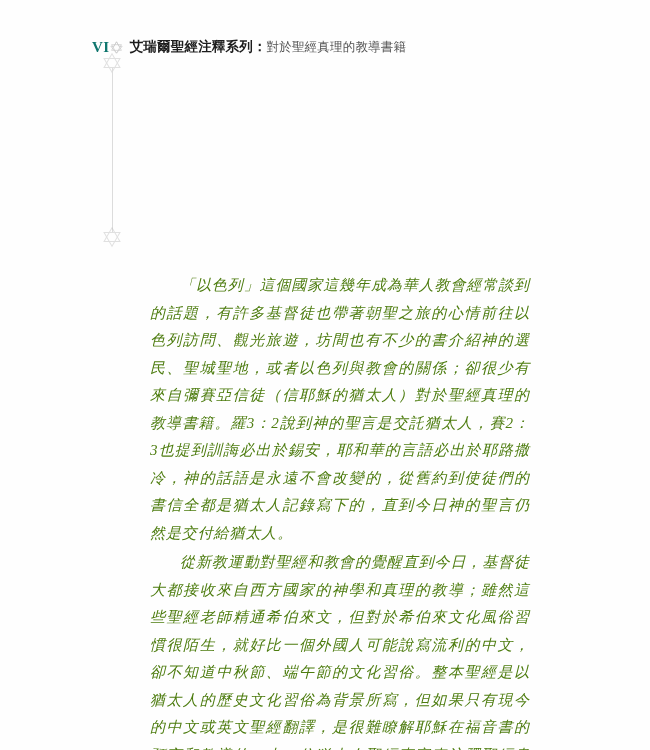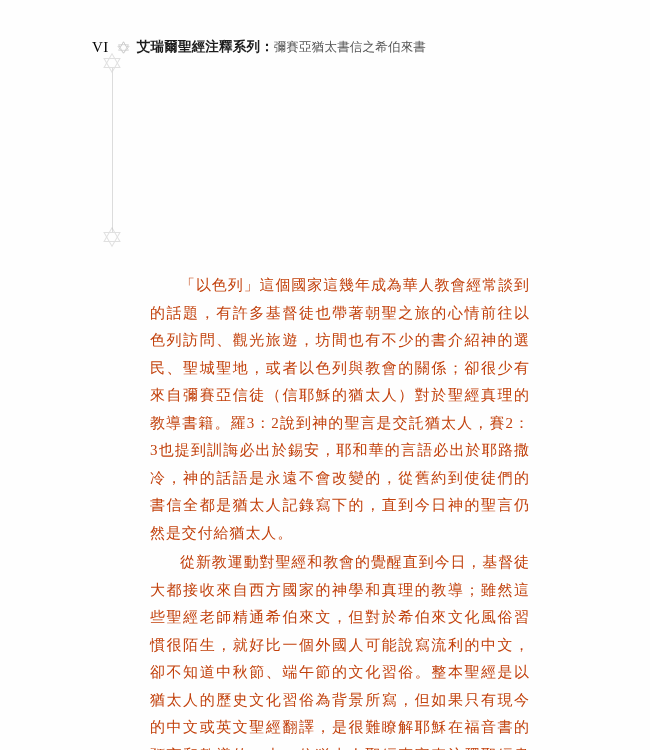--- a/index.html
+++ b/index.html
@@ -29,22 +29,23 @@
     right: 60px;
     height: 22px;
     display: flex;
     align-items: center;
     white-space: nowrap;
   }
   .folio {
     font-family: "Liberation Serif", "DejaVu Serif", serif;
     font-size: 15px;
     letter-spacing: 0.5px;
-    color: #000000;
-    margin-right: 8px;
+    color: #0f766e;
+    margin-right: 0;
+    font-weight: bold;
   }
   .head-star {
     display: inline-block;
     width: 13px;
     height: 13px;
     margin: 0 7px 0 0;
     flex: 0 0 auto;
     opacity: 0.55;
   }
   .head-star svg { display: block; }
@@ -127,46 +128,47 @@
   .body-copy {
     position: absolute;
     top: 272px;
     left: 150px;
     right: 120px;
     width: 380px;
   }
   .body-copy p {
     font-family: "Liberation Serif", "DejaVu Serif", serif;
     font-size: 15px;
-    color: #c2410c;
+    color: #4d7c0f;
     line-height: 27.5px;
     letter-spacing: 0.9px;
     margin: 0 0 2px 0;
     text-align: justify;
     text-justify: inter-ideograph;
     text-indent: 2em;
+    font-style: italic;
   }
 </style>
 </head>
 <body>
 
 <div class="page">
 
   <div class="running-head">
     <span class="folio">VI</span>
     <span class="head-star">
       <svg viewBox="0 0 24 24" width="13" height="13" aria-hidden="true">
         <polygon points="12,1.5 16.8,9.75 22.5,9.75 12,22.5 1.5,9.75 7.2,9.75" fill="none" stroke="#9a9a9a" stroke-width="1.2"></polygon>
         <polygon points="12,1.5 21.1,17.2 2.9,17.2" fill="none" stroke="#9a9a9a" stroke-width="1.2"></polygon>
         <polygon points="12,22.5 2.9,6.8 21.1,6.8" fill="none" stroke="#9a9a9a" stroke-width="1.2"></polygon>
       </svg>
     </span>
     <span class="head-series">艾瑞爾聖經注釋系列</span>
     <span class="head-sep">：</span>
-    <span class="head-book">彌賽亞猶太書信之希伯來書</span>
+    <span class="head-book">對於聖經真理的教導書籍</span>
   </div>
 
   <div class="ornament">
     <span class="star top">
       <svg viewBox="0 0 24 24" width="22" height="22" aria-hidden="true">
         <polygon points="12,2 20.66,17 3.34,17" fill="none" stroke="#bdbdbd" stroke-width="1.1"></polygon>
         <polygon points="12,22 3.34,7 20.66,7" fill="none" stroke="#bdbdbd" stroke-width="1.1"></polygon>
       </svg>
     </span>
     <span class="rule"></span>

